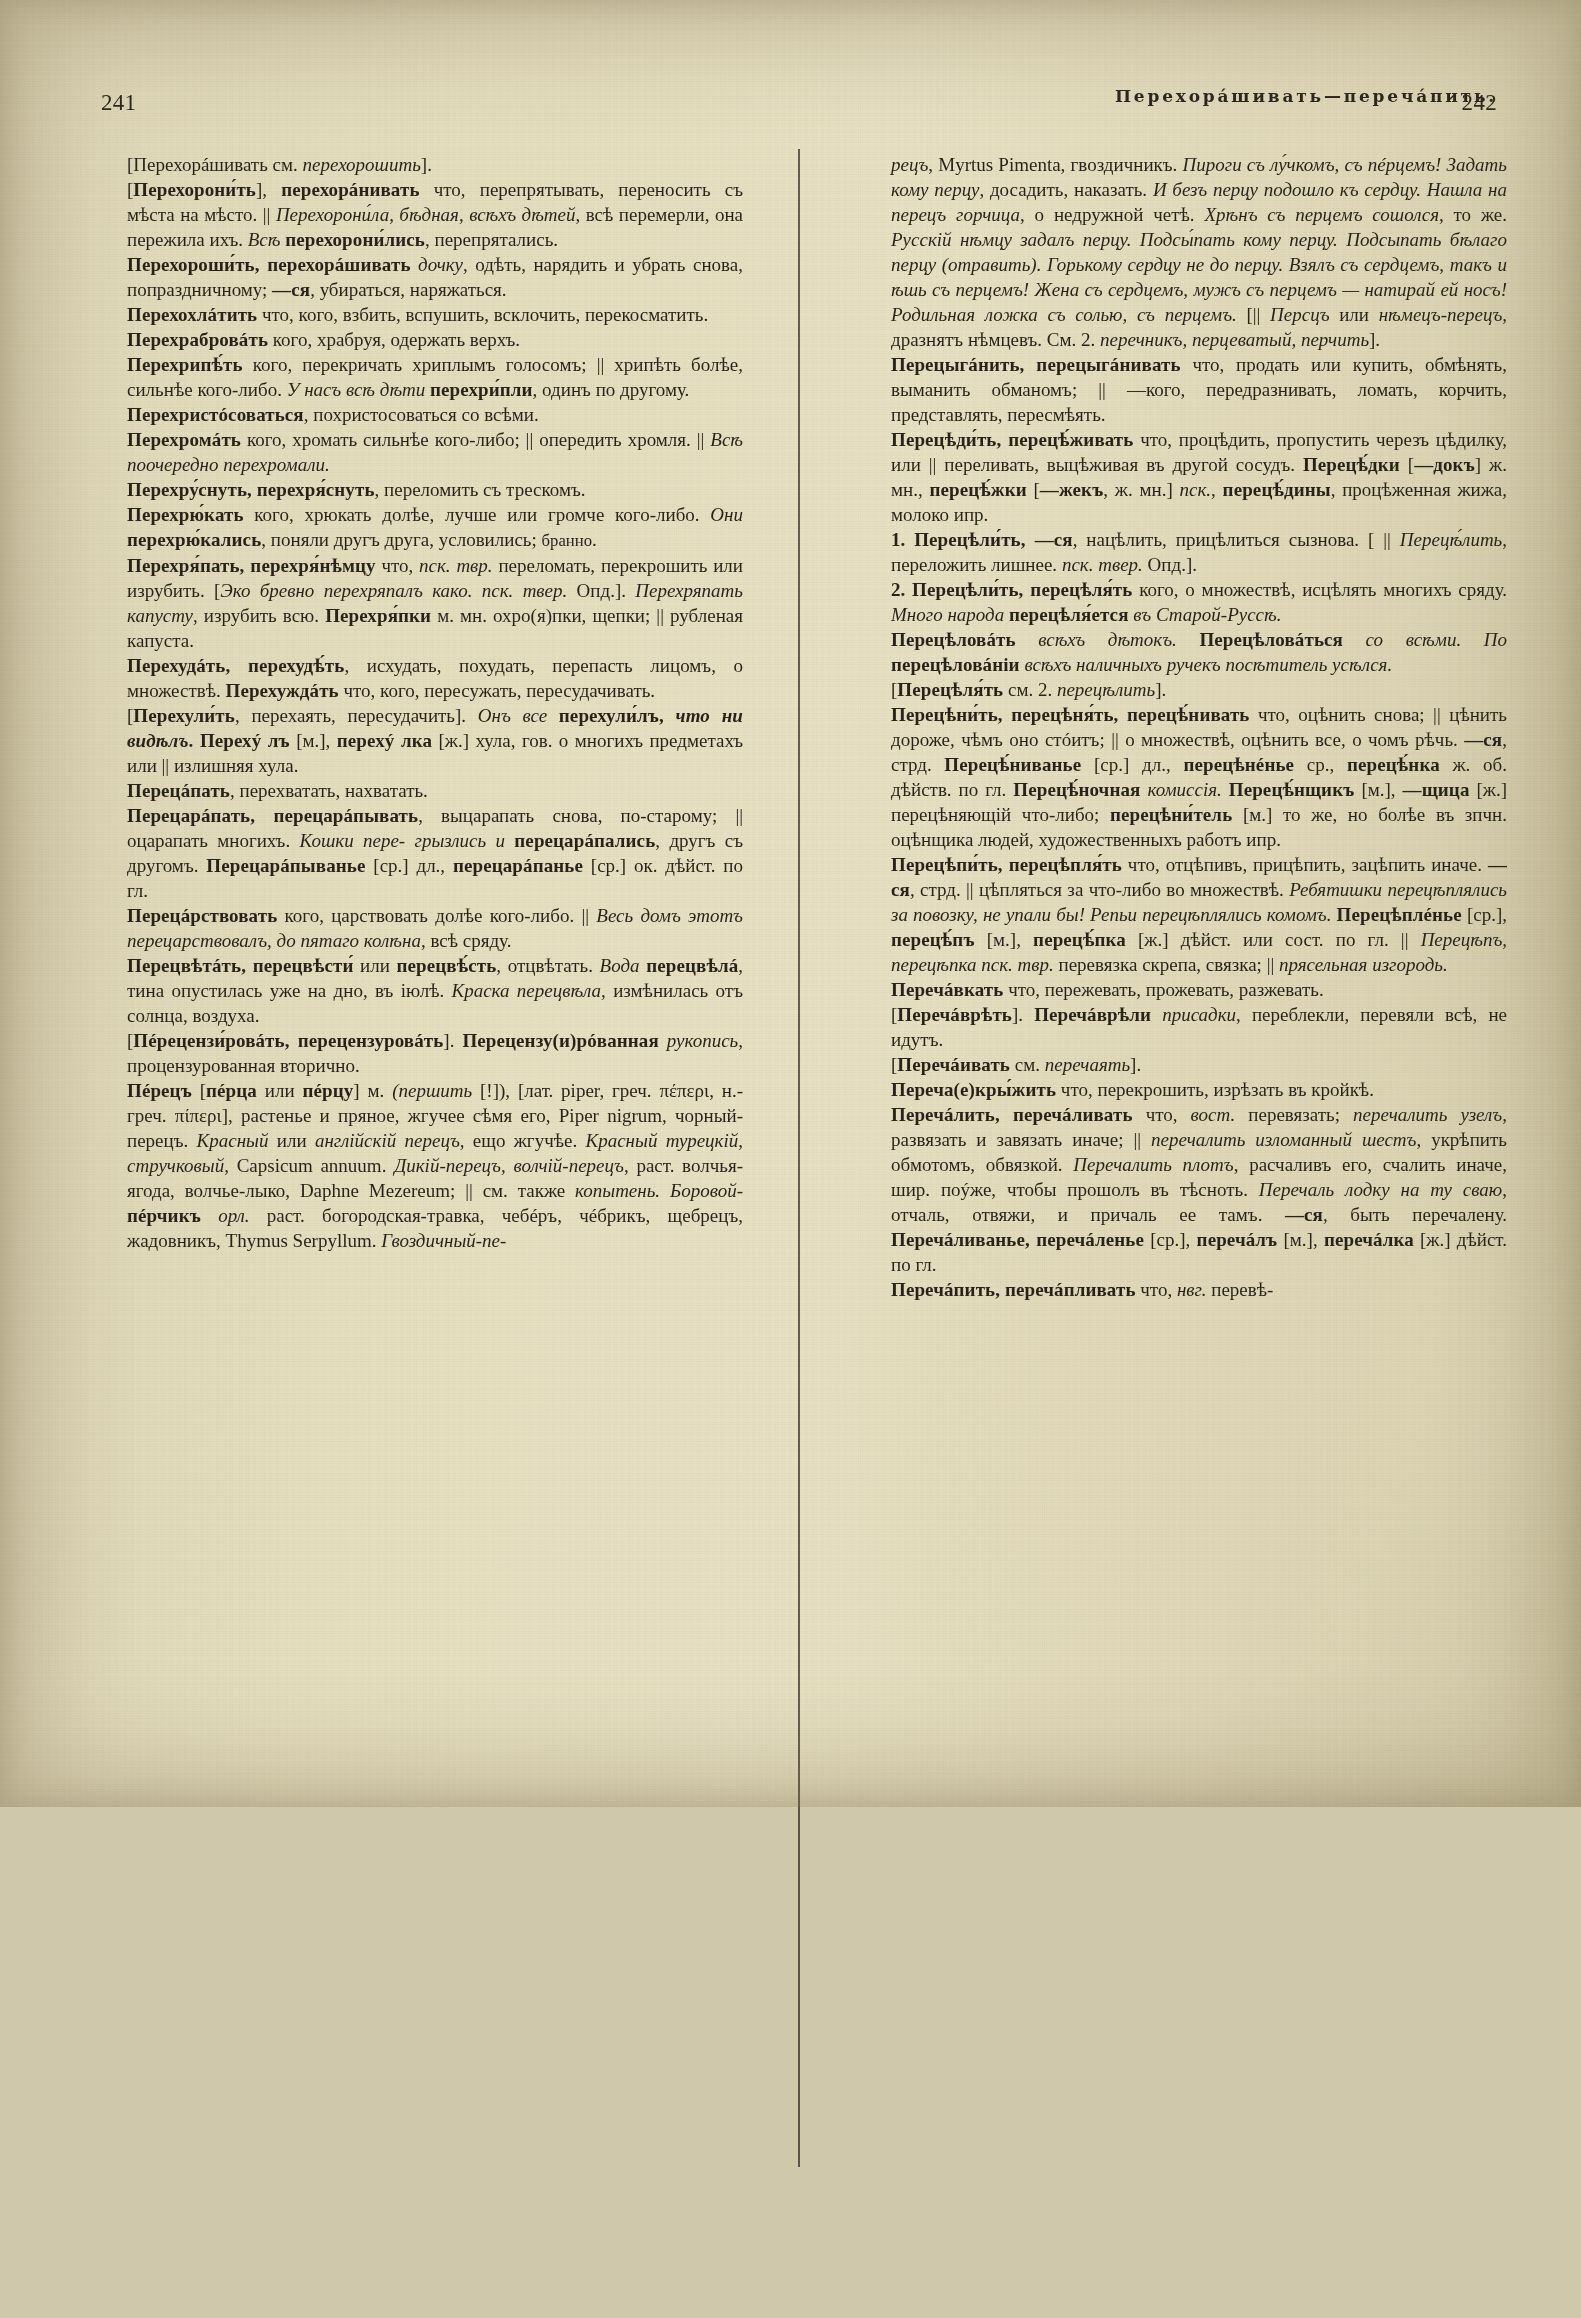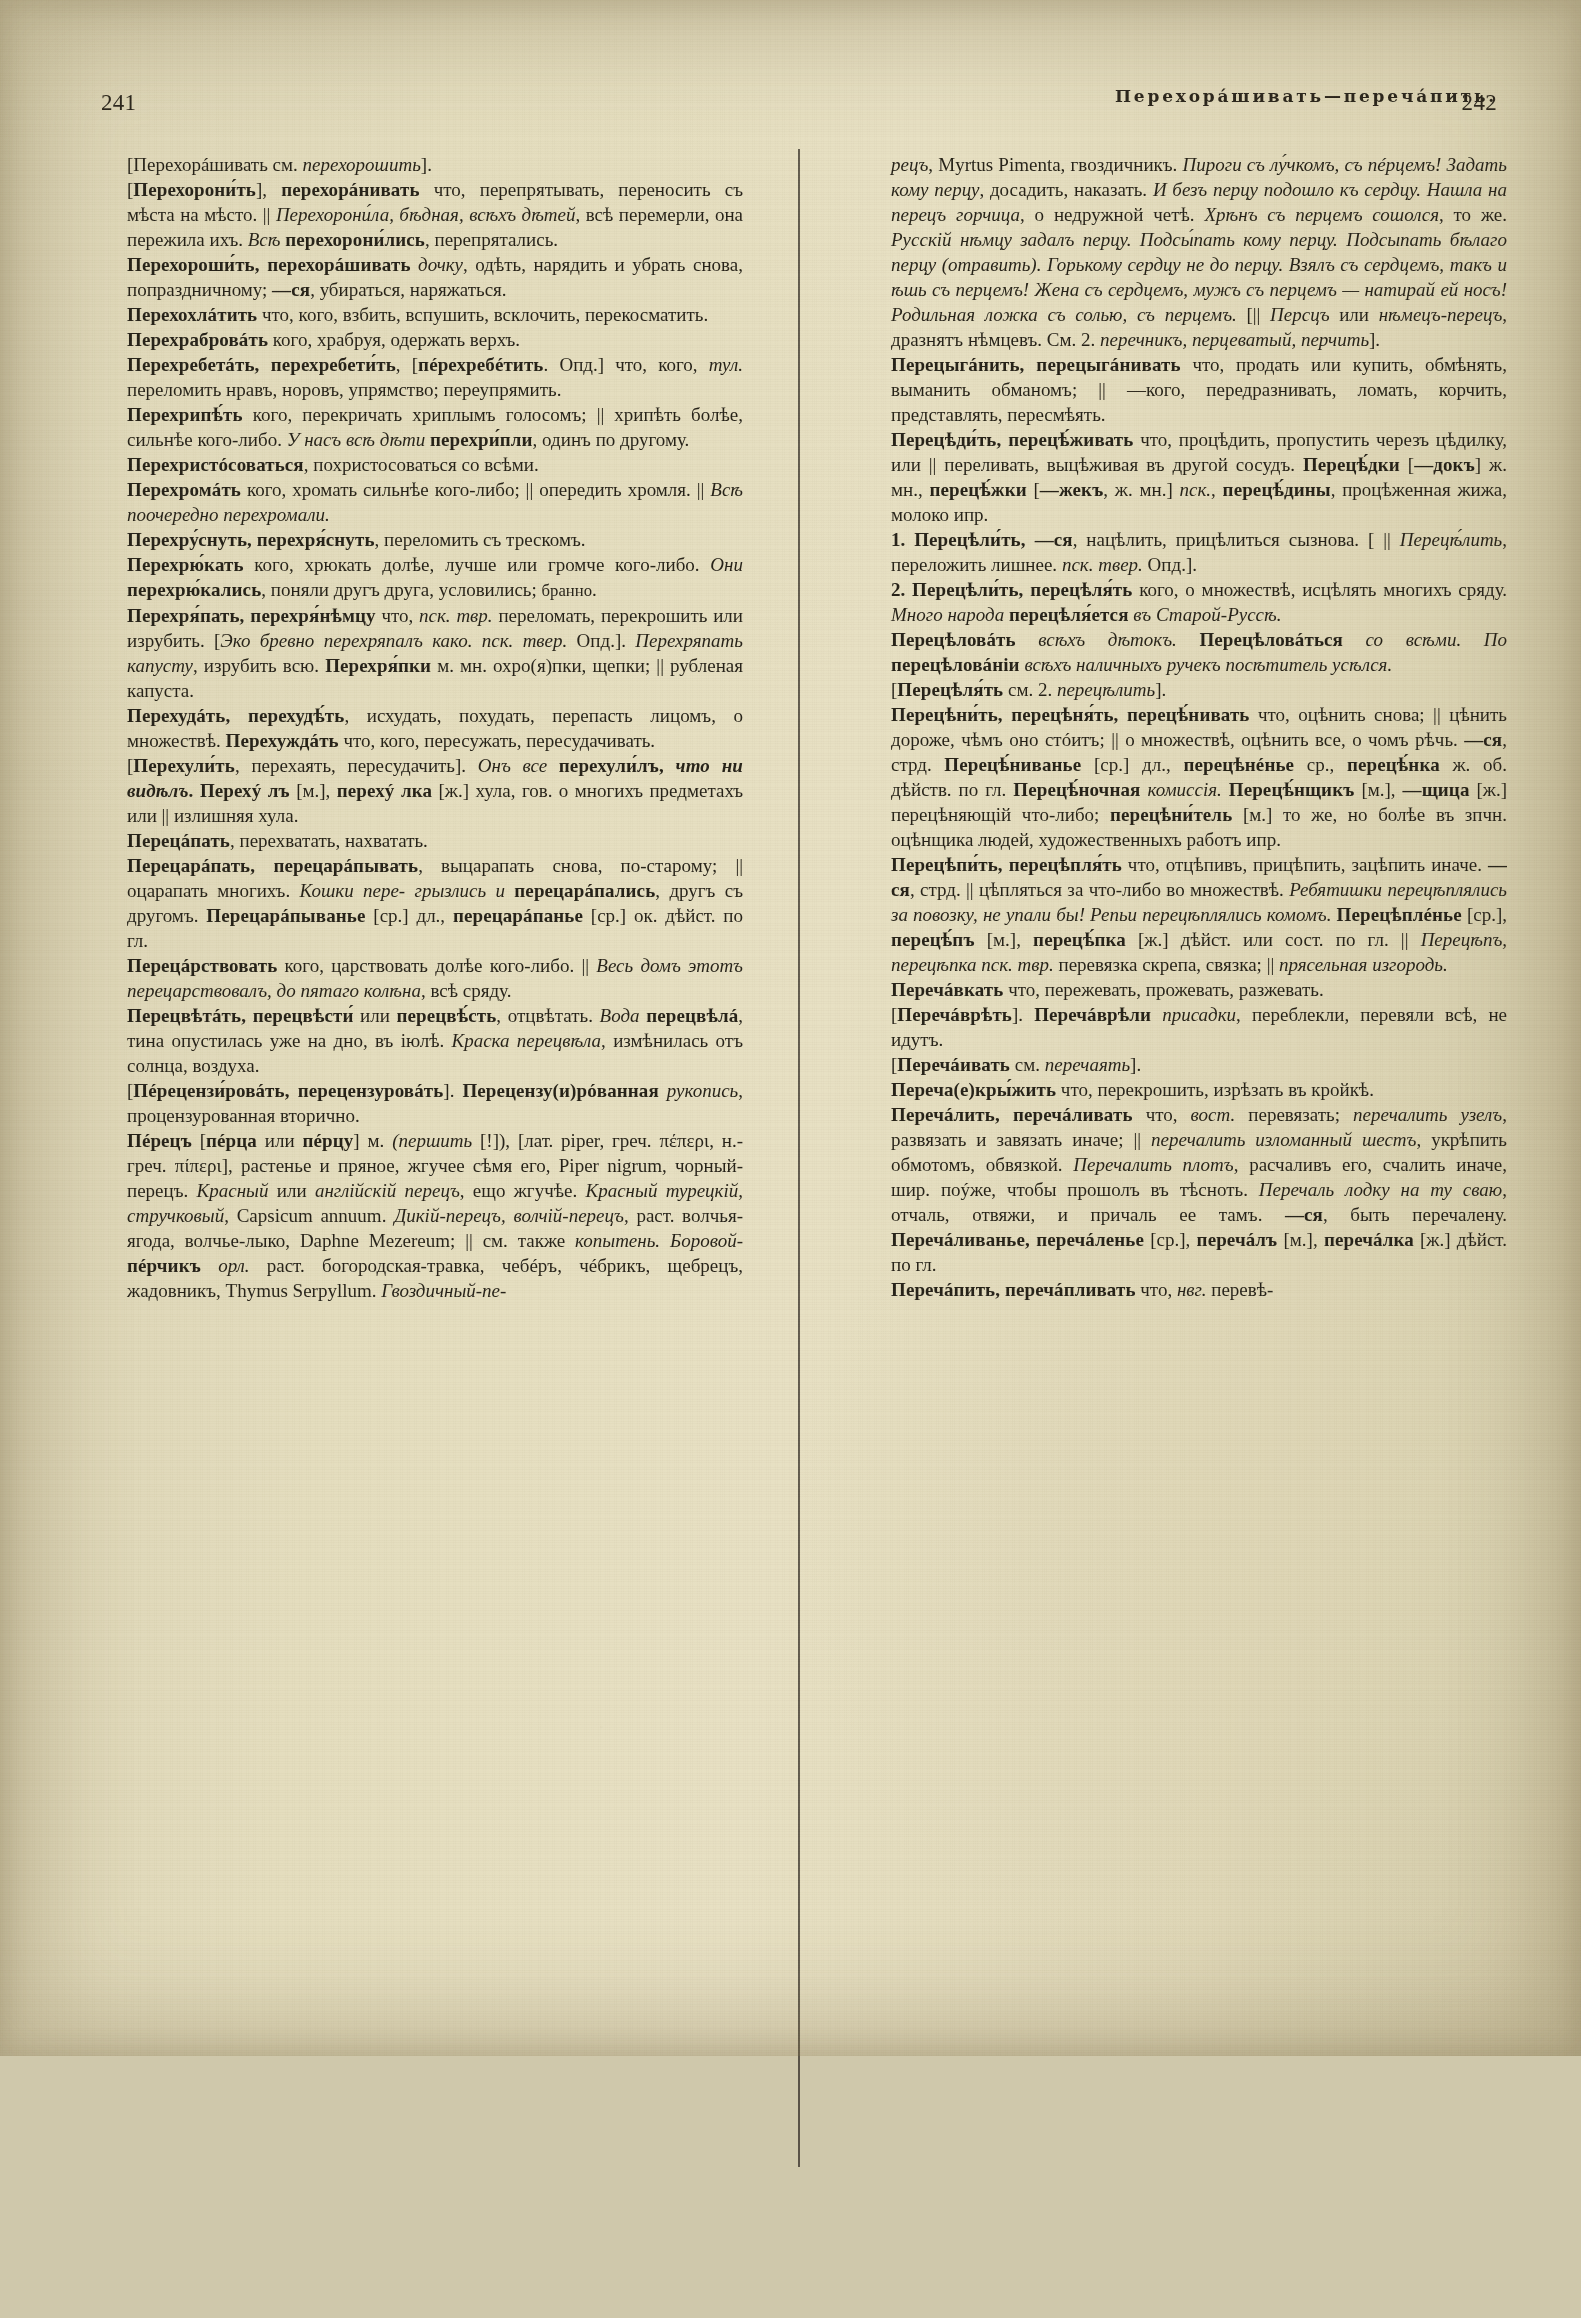--- a/index.html
+++ b/index.html
@@ -3,21 +3,21 @@
 <meta charset="utf-8">
 <style>
   html,body{margin:0;padding:0;}
   body{
     width:1582px;height:2319px;
     background:#cfc8ab;
     font-family:"Liberation Serif","DejaVu Serif",serif;
     overflow:hidden;
   }
   #page{
-    position:relative;width:1582px;height:2056px;
+    position:relative;width:1582px;height:1807px;
     background:
       radial-gradient(ellipse 964px 737px at 22% 20%, rgba(226,219,188,.85) 0%, rgba(226,219,188,0) 62%),
       radial-gradient(ellipse 850px 850px at 82% 75%, rgba(221,213,180,.75) 0%, rgba(221,213,180,0) 60%),
       linear-gradient(96deg,#d8d0b0 0%,#e3dcbd 26%,#e6dfc2 52%,#ded6b6 78%,#cdc4a2 100%);
   }
   
   #grain{
     position:absolute;inset:0;pointer-events:none;opacity:.5;
     background-image:
       repeating-linear-gradient(0deg, rgba(120,105,70,.055) 0 0.6px, rgba(255,250,225,.05) 0.6px 1.7px),
@@ -89,21 +89,20 @@
     </div>
 
     <div class="cols">
       <div class="rule"></div>
       <div class="col left" id="colL">
           <p class="e">[Перехорáшивать см. <i>перехорошить</i>].</p>
           <p class="e">[<b>Перехорони́ть</b>], <b>перехорáнивать</b> что, перепрятывать, переносить съ мѣста на мѣсто. || <i>Перехорони́ла, бѣдная, всѣхъ дѣтей</i>, всѣ перемерли, она пережила ихъ. <i>Всѣ</i> <b>перехорони́лись</b>, перепрятались.</p>
           <p class="e"><b>Перехороши́ть, перехорáшивать</b> <i>дочку</i>, одѣть, нарядить и убрать снова, попраздничному; <b>—ся</b>, убираться, наряжаться.</p>
           <p class="e"><b>Перехохлáтить</b> что, кого, взбить, вспушить, всклочить, перекосматить.</p>
           <p class="e"><b>Перехрабровáть</b> кого, храбруя, одержать верхъ.</p>
-          <p class="e"><b>Перехребетáть, перехребети́ть</b>, [<b>пéрехребéтить</b>. Опд.] что, кого, <i>тул.</i> переломить нравъ, норовъ, упрямство; переупрямить.</p>
           <p class="e"><b>Перехрипѣ́ть</b> кого, перекричать хриплымъ голосомъ; || хрипѣть болѣе, сильнѣе кого-либо. <i>У насъ всѣ дѣти</i> <b>перехри́пли</b>, одинъ по другому.</p>
           <p class="e"><b>Перехристóсоваться</b>, похристосоваться со всѣми.</p>
           <p class="e"><b>Перехромáть</b> кого, хромать сильнѣе кого-либо; || опередить хромля. || <i>Всѣ поочередно перехромали.</i></p>
           <p class="e"><b>Перехру́снуть, перехря́снуть</b>, переломить съ трескомъ.</p>
           <p class="e"><b>Перехрю́кать</b> кого, хрюкать долѣе, лучше или громче кого-либо. <i>Они</i> <b>перехрю́кались</b>, поняли другъ друга, условились; <span class="sm">бранно</span>.</p>
           <p class="e"><b>Перехря́пать, перехря́нѣмцу</b> что, <i>пск. твр.</i> переломать, перекрошить или изрубить. [<i>Эко бревно перехряпалъ како. пск. твер.</i> Опд.]. <i>Перехряпать капусту</i>, изрубить всю. <b>Перехря́пки</b> м. мн. охро(я)пки, щепки; || рубленая капуста.</p>
           <p class="e"><b>Перехудáть, перехудѣ́ть</b>, исхудать, похудать, перепасть лицомъ, о множествѣ. <b>Перехуждáть</b> что, кого, пересужать, пересудачивать.</p>
           <p class="e">[<b>Перехули́ть</b>, перехаять, пересудачить]. <i>Онъ все</i> <b>перехули́лъ, <i>что ни видѣлъ</i>. Перехý лъ</b> [м.], <b>перехý лка</b> [ж.] хула, гов. о многихъ предметахъ или || излишняя хула.</p>
           <p class="e"><b>Перецáпать</b>, перехватать, нахватать.</p>
           <p class="e"><b>Перецарáпать, перецарáпывать</b>, выцарапать снова, по-старому; || оцарапать многихъ. <i>Кошки пере- грызлись и</i> <b>перецарáпались</b>, другъ съ другомъ. <b>Перецарáпыванье</b> [ср.] дл., <b>перецарáпанье</b> [ср.] ок. дѣйст. по гл.</p>

